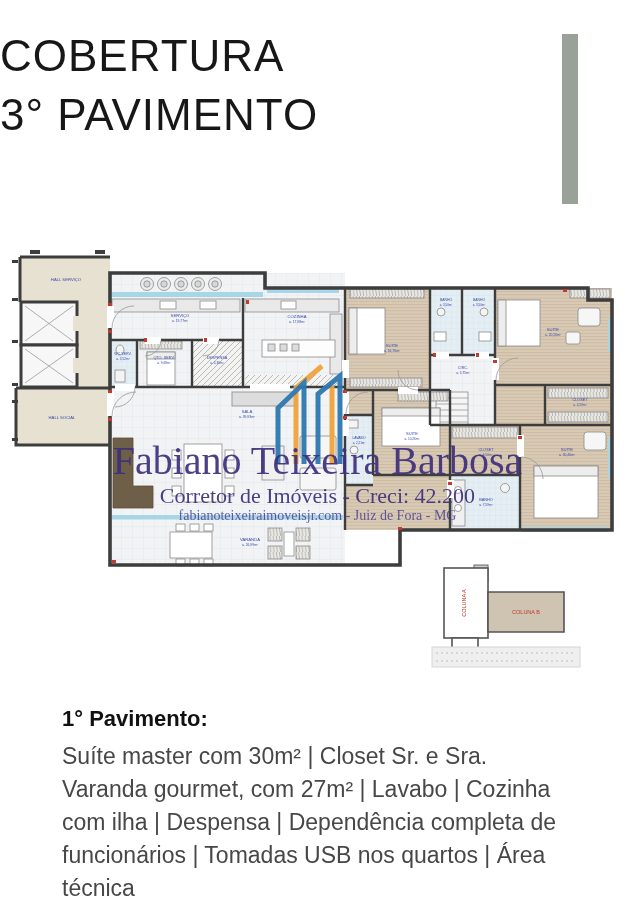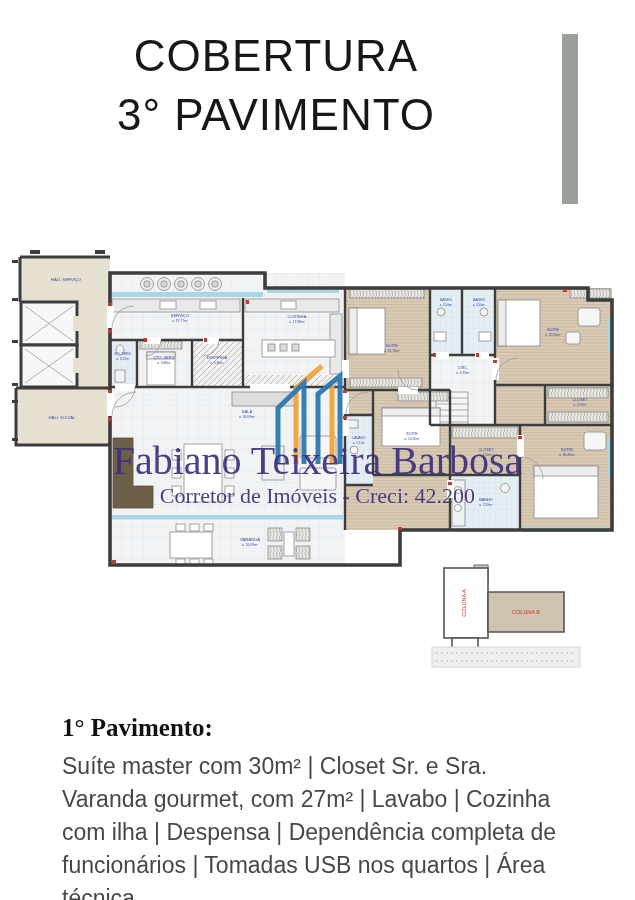--- a/index.html
+++ b/index.html
@@ -1,33 +1,33 @@
 <!DOCTYPE html>
 <html><head>
 <meta charset="utf-8">
 <style>
   html,body{margin:0;padding:0;background:#fff;}
   .page{position:relative;width:635px;height:900px;background:#ffffff;overflow:hidden;
         font-family:"Liberation Sans",sans-serif;}
   
-  .title-block{position:absolute;top:26px;left:0;width:552px;text-align:center;
+  .title-block{position:absolute;top:26px;left:0;width:552px;text-align:left;
         color:#171717;font-size:44px;line-height:59px;letter-spacing:1px;font-weight:400;}
   .title-bar{position:absolute;left:562px;top:34px;width:16px;height:170px;background:#9aa198;}
   
   .plan-wrap{position:absolute;left:0;top:240px;width:635px;height:460px;}
   
   .wm{position:absolute;left:0;width:635px;text-align:center;
       font-family:"Liberation Serif",serif;color:#3e2f7d;}
   .wm-name{top:440px;font-size:40px;line-height:42px;opacity:.92;}
   .wm-role{top:484px;font-size:22px;line-height:24px;opacity:.92;}
   .wm-site{top:508px;font-size:14px;line-height:16px;color:#4a3f96;opacity:.85;}
   .logo{position:absolute;left:268px;top:360px;width:86px;height:106px;opacity:.95;}
   
   .desc{position:absolute;left:62px;top:706px;width:512px;color:#474747;}
-  .desc h2{margin:8px 0 8px 0;font-size:25px;color:#111;font-family:Liberation Serif, serif;}
+  .desc h2{margin:0 0 8px 0;font-size:22px;color:#111;}
   .desc p{margin:0;font-size:23px;line-height:33px;}
 </style>
 </head>
 <body>
 
 <div class="page">
 
   <div class="title-block">
     <div>COBERTURA</div>
     <div>3° PAVIMENTO</div>
@@ -329,19 +329,20 @@
   <svg class="logo" viewBox="0 0 86 106">
     <g fill="none" stroke-width="5">
       <path d="M28,104 V28 L54,6" stroke="#f0a43c"></path>
       <path d="M64,104 V26" stroke="#f0a43c"></path>
       <path d="M10,104 V48 L36,23 V104" stroke="#2e78b0"></path>
       <path d="M50,104 V34 L72,16 V104" stroke="#2e78b0"></path>
     </g>
   </svg>
   <div class="wm wm-name">Fabiano Teixeira Barbosa</div>
   <div class="wm wm-role">Corretor de Imóveis - Creci: 42.200</div>
+  <div class="wm wm-site">fabianoteixeiraimoveisjr.com - Juiz de Fora - MG</div>
 
   <div class="desc">
     <h2>1° Pavimento:</h2>
     <p>Suíte master com 30m² | Closet Sr. e Sra. Varanda gourmet, com 27m² | Lavabo | Cozinha com ilha | Despensa | Dependência completa de funcionários | Tomadas USB nos quartos | Área técnica</p>
   </div>
 
 </div>
 
 </body></html>

